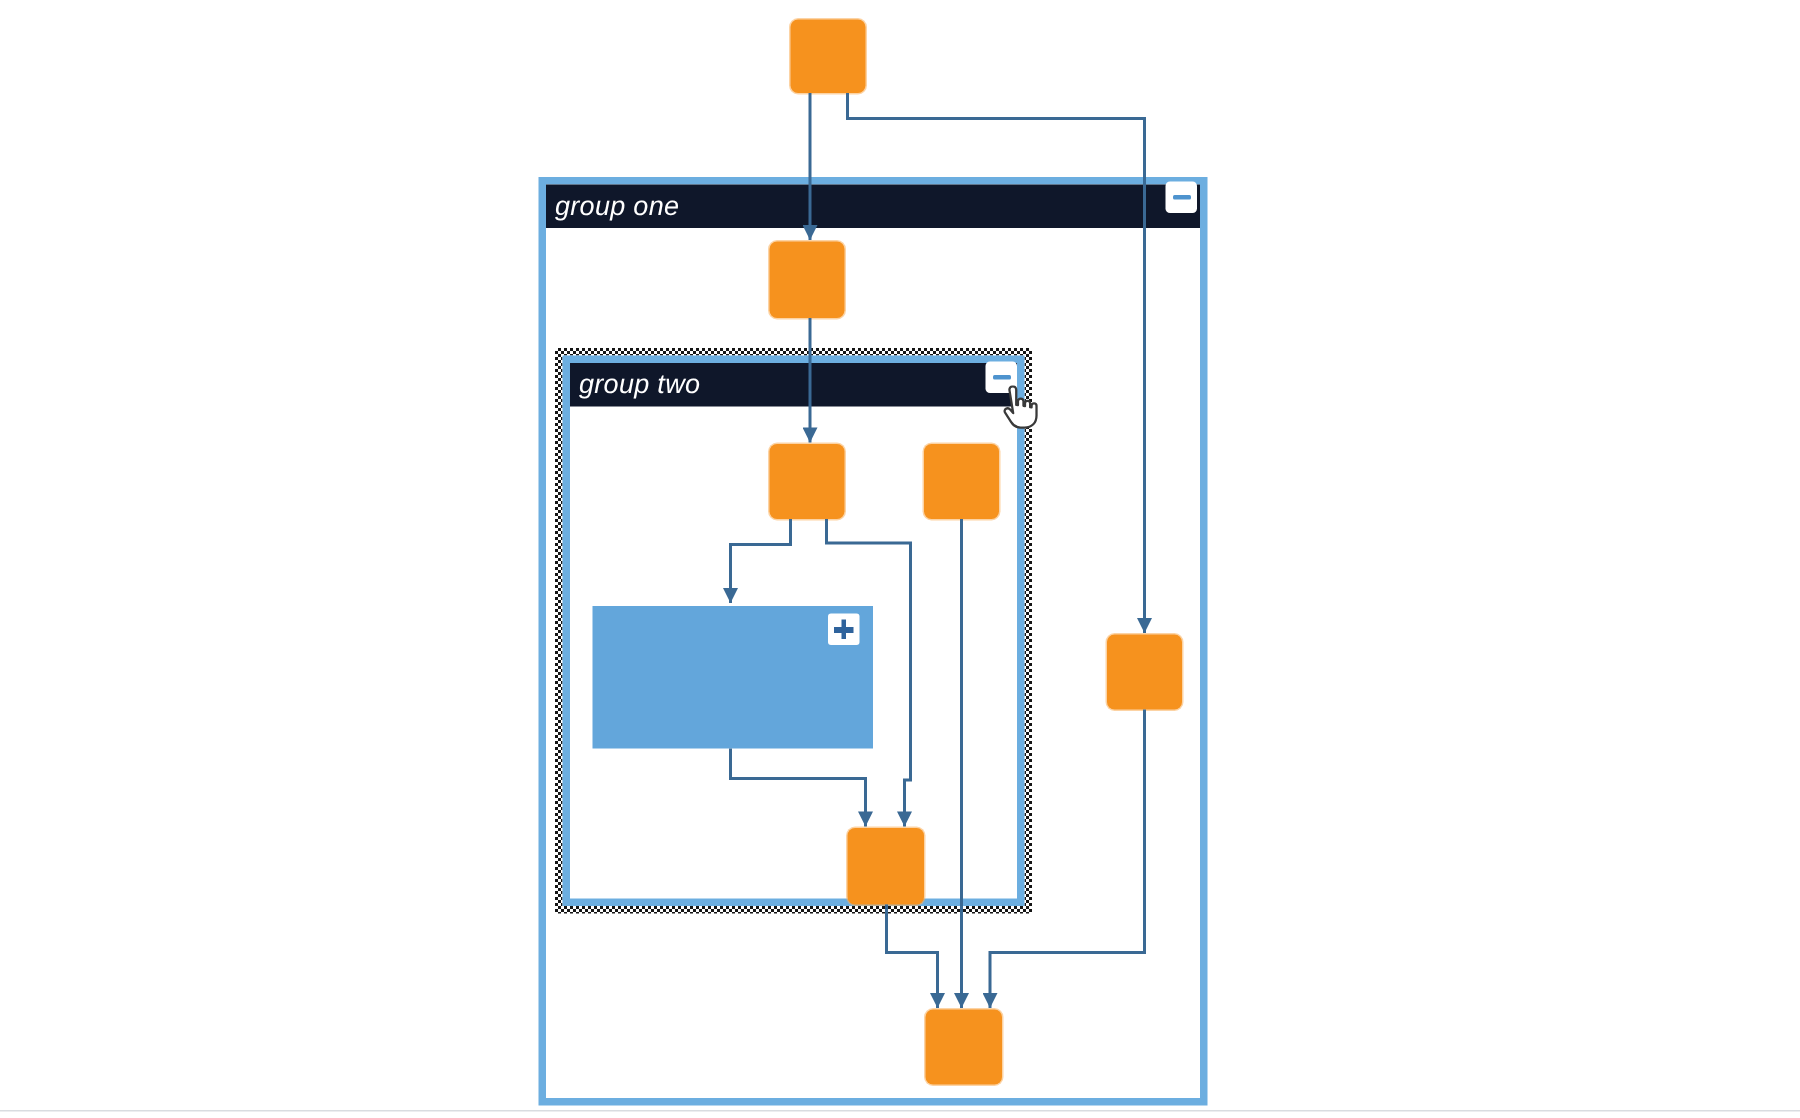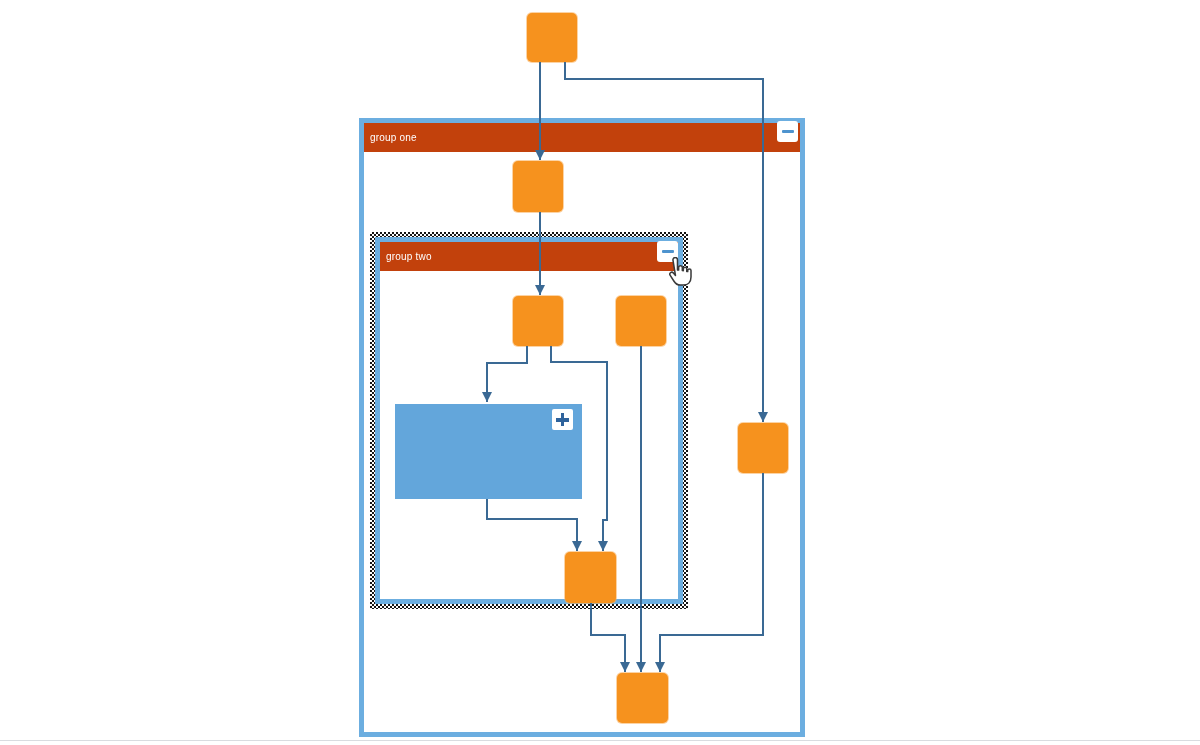--- a/index.html
+++ b/index.html
@@ -1,22 +1,22 @@
 <!DOCTYPE html>
 <html><head>
 <meta charset="utf-8">
 <style>
   html,body{margin:0;padding:0;background:#fff;}
   body{width:1200px;height:745px;overflow:hidden;font-family:"Liberation Sans",sans-serif;}
   .stage{position:relative;width:1200px;height:745px;background:#fff;}
 
   
   .group{position:absolute;box-sizing:border-box;border:5px solid #6caee0;background:#fff;}
-  .group-header{position:relative;height:29px;background:#c2410c;color:#fff;
-                font-size:10px;line-height:29px;}
+  .group-header{position:relative;height:29px;background:#0f172a;color:#fff;
+                font-size:18px;line-height:29px;font-style:italic;}
   .group-label{padding-left:6px;letter-spacing:.2px;}
 
   .group-one{left:359px;top:118px;width:446px;height:619px;}
 
   
   .ants{position:absolute;left:370px;top:232px;width:318px;height:377px;
         box-sizing:border-box;padding:5px;
         background-image:repeating-conic-gradient(#151515 0% 25%,#fff 0% 50%);
         background-size:4px 4px;}
   .group-two{position:relative;width:308px;height:367px;left:0;top:0;}

